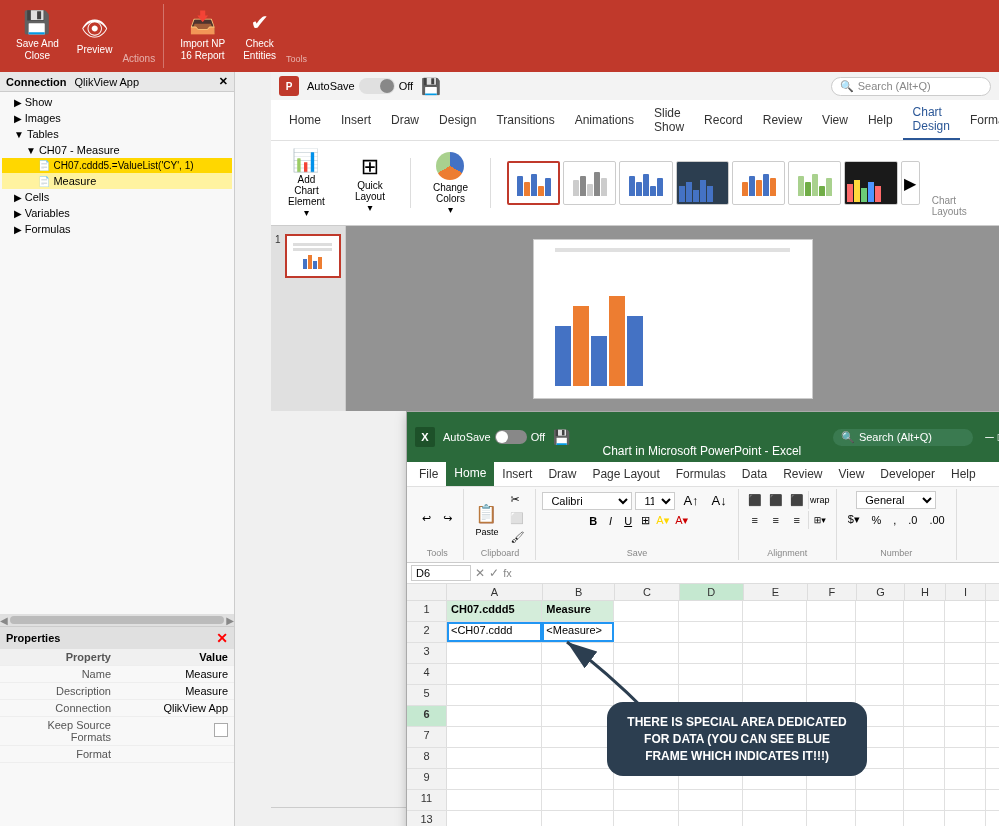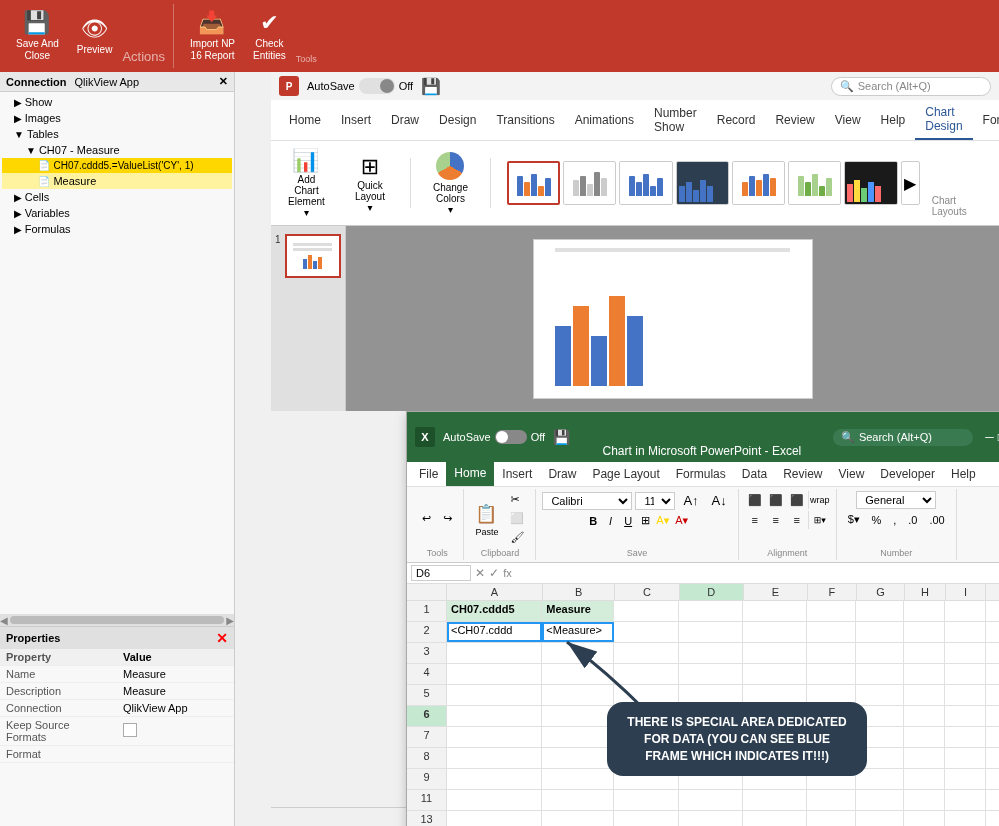--- a/index.html
+++ b/index.html
@@ -96,20 +96,21 @@
       height: 8px;
       background: #bbb;
       border-radius: 4px;
       margin: 0 2px;
       flex: 1;
     }
 
     .properties-panel {
       height: 200px;
       border-top: 1px solid #ccc;
+      text-align: right;
     }
     .properties-header {
       background: #e0e0e0;
       padding: 3px 6px;
       font-size: 11px;
       font-weight: bold;
       display: flex;
       align-items: center;
       justify-content: space-between;
     }
@@ -574,21 +575,21 @@
   <div class="toolbar-group actions-group">
     <div class="toolbar-btn">
       <div class="icon">💾</div>
       <div style="white-space:pre;">Save And
 Close</div>
     </div>
     <div class="toolbar-btn">
       <div class="icon">👁</div>
       <div>Preview</div>
     </div>
-    <div style="text-align:center; color:rgba(255,255,255,0.6); font-size:13px; align-self:flex-end; padding-bottom:4px;">Actions</div>
+    <div style="text-align:center; color:rgba(255,255,255,0.6); font-size:10px; align-self:flex-end; padding-bottom:4px;">Actions</div>
   </div>
   <div class="toolbar-group">
     <div class="toolbar-btn">
       <div class="icon">📥</div>
       <div style="white-space:pre;">Import NP
 16 Report</div>
     </div>
     <div class="toolbar-btn">
       <div class="icon">✔</div>
       <div style="white-space:pre;">Check
@@ -709,21 +710,21 @@
         </div>
       </div>
 
       <div class="pp-menu-bar">
         <div class="pp-menu-item">Home</div>
         <div class="pp-menu-item">Insert</div>
         <div class="pp-menu-item">Draw</div>
         <div class="pp-menu-item">Design</div>
         <div class="pp-menu-item">Transitions</div>
         <div class="pp-menu-item">Animations</div>
-        <div class="pp-menu-item">Number Show</div>
+        <div class="pp-menu-item">Slide Show</div>
         <div class="pp-menu-item">Record</div>
         <div class="pp-menu-item">Review</div>
         <div class="pp-menu-item">View</div>
         <div class="pp-menu-item">Help</div>
         <div class="pp-menu-item chart-design">Chart Design</div>
         <div class="pp-menu-item">Format</div>
       </div>
 
       <div class="chart-design-ribbon">
 

